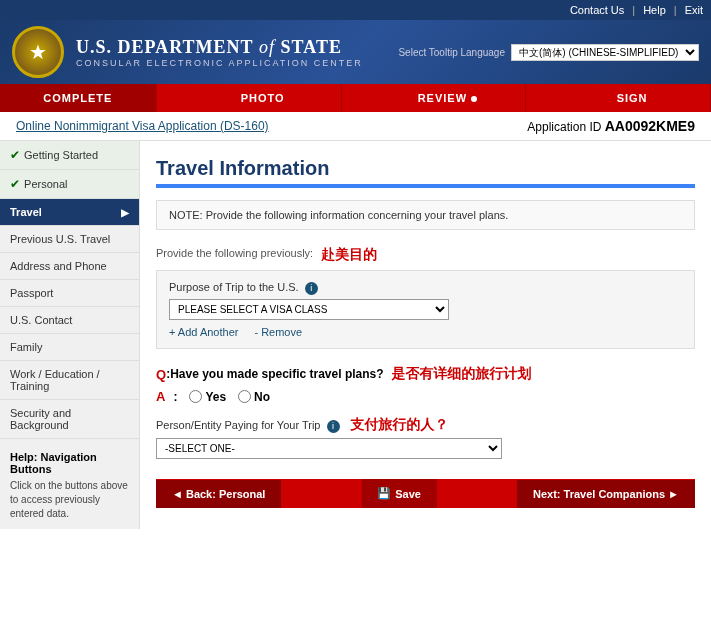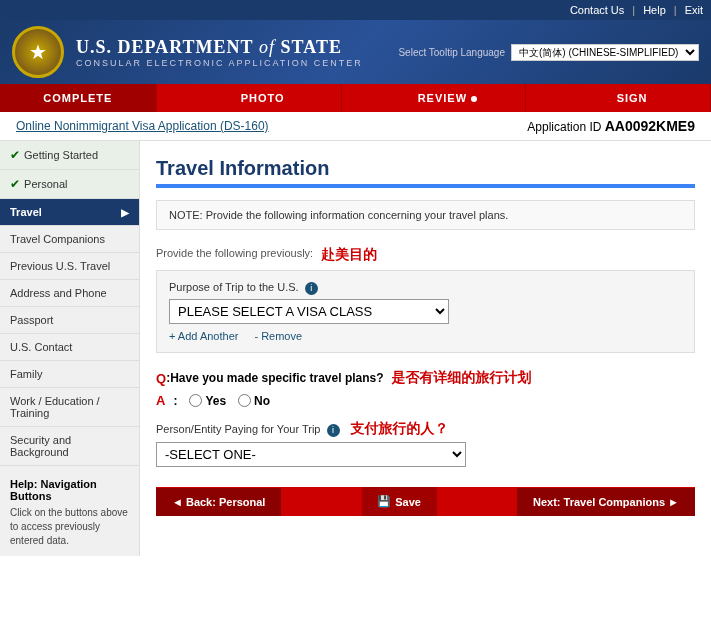--- a/index.html
+++ b/index.html
@@ -214,21 +214,21 @@
       border-radius: 50%;
       font-size: 9px;
       text-align: center;
       line-height: 13px;
       cursor: pointer;
       margin-left: 3px;
     }
     .form-select {
       width: 280px;
       padding: 3px 4px;
-      font-size: 13px;
+      font-size: 10px;
       border: 1px solid #999;
       background: #fff;
     }
     .add-remove-bar {
       display: flex;
       gap: 16px;
       margin-top: 6px;
       font-size: 11px;
     }
     .add-link { color: #1a5276; cursor: pointer; }
@@ -349,23 +349,20 @@
   <div class="sidebar">
     <div class="sidebar-item checked">
       <span><span class="check">✔</span><span>Getting Started</span></span>
     </div>
     <div class="sidebar-item checked">
       <span><span class="check">✔</span><span>Personal</span></span>
     </div>
     <div class="sidebar-item active">
       <span>Travel</span>
       <span class="arrow">▶</span>
-    </div>
-    <div class="sidebar-item">
-      <span>Travel Companions</span>
     </div>
     <div class="sidebar-item">
       <span>Previous U.S. Travel</span>
     </div>
     <div class="sidebar-item">
       <span>Address and Phone</span>
     </div>
     <div class="sidebar-item">
       <span>Passport</span>
     </div>
@@ -438,21 +435,21 @@
       </div>
     </div>
 
     <div class="form-section">
       <div class="field-label" style="margin-bottom:4px;">
         <span>Person/Entity Paying for Your Trip</span>
         <span class="info-icon">i</span>
         <span class="annotation-red">支付旅行的人？</span>
       </div>
       <div style="display:flex; align-items:center; gap:8px;">
-        <select class="form-select" style="width:310px;">
+        <select class="form-select" style="width:346px;">
           <option>-SELECT ONE-</option>
         </select>
       </div>
     </div>
 
     <div class="bottom-nav">
       <div class="bottom-btn back">◄ Back: Personal</div>
       <div class="bottom-btn save">
         <span>💾</span>
         <span>Save</span>

